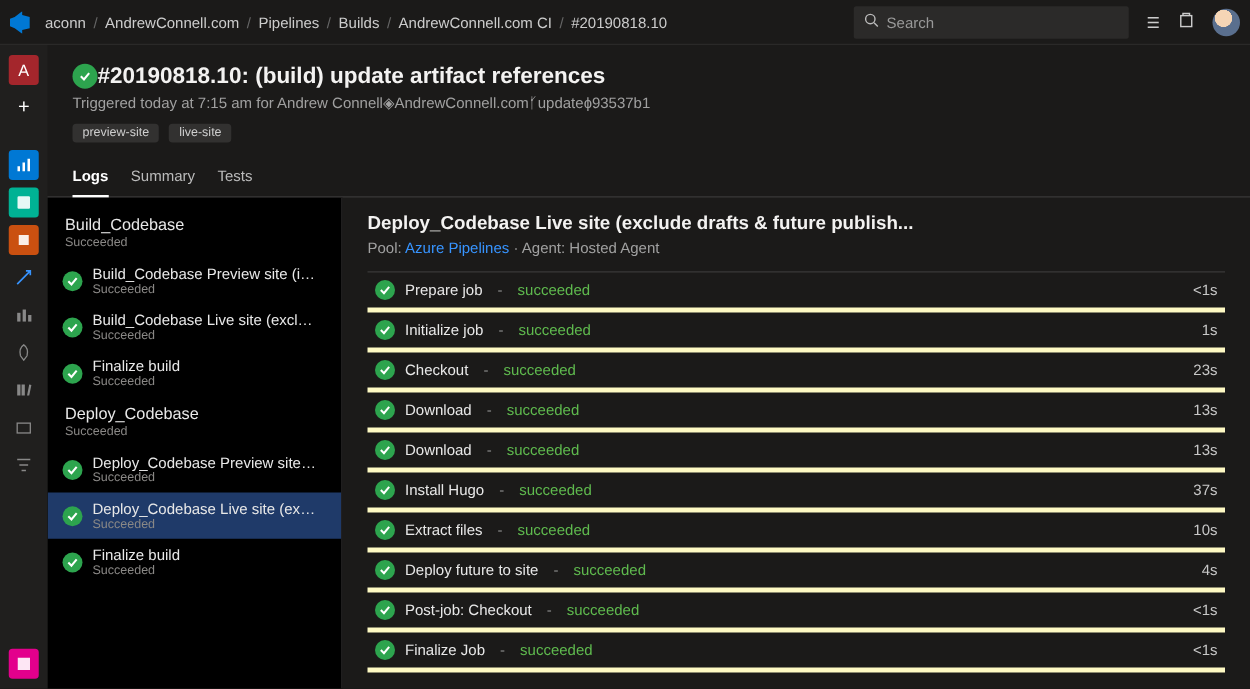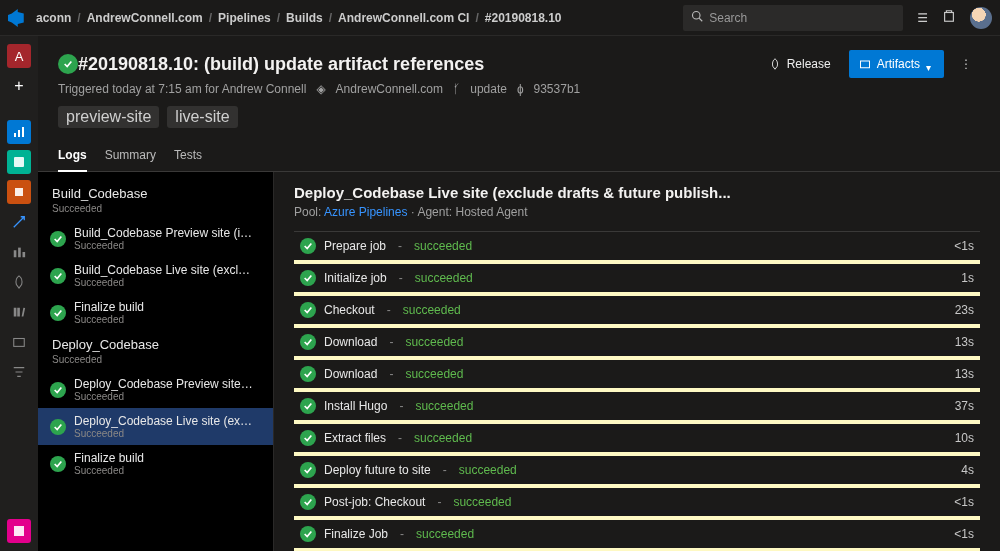--- a/index.html
+++ b/index.html
@@ -14,21 +14,21 @@
   }
   .top-bar {
     height: 36px;
     display: flex;
     align-items: center;
     padding: 0 8px;
     background: #1b1a19;
     border-bottom: 1px solid #2a2928;
   }
   .logo { width: 18px; height: 18px; margin-right: 10px; display:flex; align-items:center; justify-content:center; }
-  .breadcrumbs { display: flex; align-items: flex-end; gap: 6px; color: #cccccc; flex: 1; font-weight: bold; }
+  .breadcrumbs { display: flex; align-items: flex-end; gap: 6px; color: #cccccc; flex: 1; }
   .crumb { color: #cccccc; cursor: pointer; }
   .sep { color: #666; }
   .search-box {
     background: #2b2a29; height: 26px; width: 220px;
     display: flex; align-items: center; padding: 0 8px;
     border-radius: 2px; color: #999; gap: 6px;
     font-size: 12px;
   }
   .top-icons { display:flex; align-items:center; gap:14px; margin-left:14px; }
   .avatar-img { width:22px; height:22px; border-radius:50%; background: radial-gradient(circle at 40% 35%, #f5d5b5 0 35%, #5a6f8e 36% 100%); }
@@ -56,23 +56,23 @@
     background:#2da44e; display:flex; align-items:center; justify-content:center; flex:none;
   }
   .status-circle.small { width:16px; height:16px; }
   .title-text { font-size:18px; font-weight:600; color:#f3f2f1; }
   .btn {
     height:28px; padding:0 10px; display:flex; align-items:center; gap:6px;
     border-radius:2px; cursor:pointer; font-size:12px;
   }
   .btn-ghost { background:transparent; color:#eee; }
   .btn-primary { background:#0078d4; color:#fff; }
-  .subtitle { color:#a0a0a0; font-size:12px; margin-top:4px; display:flex; align-items:center; gap:10px; }
+  .subtitle { color:#a0a0a0; font-size:12px; margin-top:4px; display:flex; align-items:center; gap:0; }
   .tags { display:flex; gap:8px; margin-top:10px; }
-  .tag { background:#323130; color:#cfcfcf; padding:2px 8px; border-radius:3px; font-size:16px; }
+  .tag { background:#323130; color:#cfcfcf; padding:2px 8px; border-radius:3px; font-size:10px; }
   .tabs-row { display:flex; gap:18px; margin-top:14px; border-bottom:1px solid #3a3938; padding:0 20px; }
   .tab { padding:6px 0 8px 0; cursor:pointer; color:#bbb; }
   .tab.active { color:#fff; border-bottom:2px solid #fff; font-weight:600; margin-bottom:-1px; }
   .content { flex:1; display:flex; overflow:hidden; }
   .job-list {
     width:236px; background:#000000; padding:8px 0; overflow-y:auto;
     border-right:1px solid #2a2928;
   }
   .stage-header { padding:6px 14px 2px 14px; color:#e8e8e8; font-size:13px; }
   .stage-sub { font-size:10px; color:#8a8886; padding:0 14px 6px 14px; }
@@ -217,36 +217,20 @@
     <div class="header">
       <div class="title-row">
         <div class="title-left">
           <div class="status-circle">
             <svg class="check" viewBox="0 0 12 12">
                 <path d="M2 6l3 3 5-6"></path>
               </svg>
           </div>
           <div class="title-text">#20190818.10: (build) update artifact references</div>
         </div>
-        <div style="display:flex; gap:8px; align-items:center;">
-          <div class="btn btn-ghost">
-            <svg width="12" height="12" viewBox="0 0 16 16">
-                <path d="M8 1c3 2 4 6 3 10l-3 4-3-4C4 7 5 3 8 1z" stroke="#ddd" fill="none" stroke-width="1.3"></path>
-              </svg>
-            <span>Release</span>
-          </div>
-          <div class="btn btn-primary">
-            <svg width="12" height="12" viewBox="0 0 16 16">
-                <rect x="2" y="4" width="12" height="9" stroke="#fff" fill="none" stroke-width="1.3"></rect>
-              </svg>
-            <span>Artifacts</span>
-            <span class="chevdown"></span>
-          </div>
-          <div class="kebab">⋮</div>
-        </div>
       </div>
       <div class="subtitle">
         <span>Triggered today at 7:15 am for Andrew Connell</span>
         <span>◈</span>
         <span>AndrewConnell.com</span>
         <span>ᚶ</span>
         <span>update</span>
         <span>ɸ</span>
         <span>93537b1</span>
       </div>

